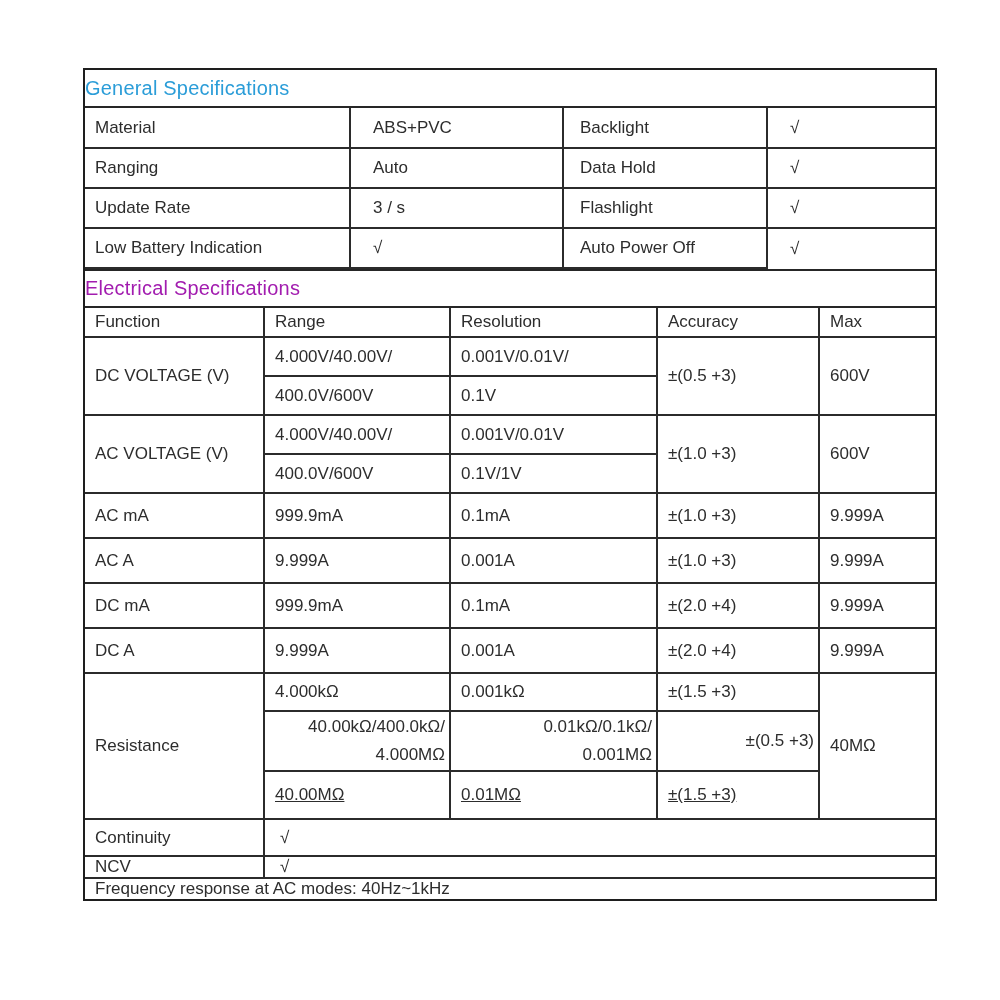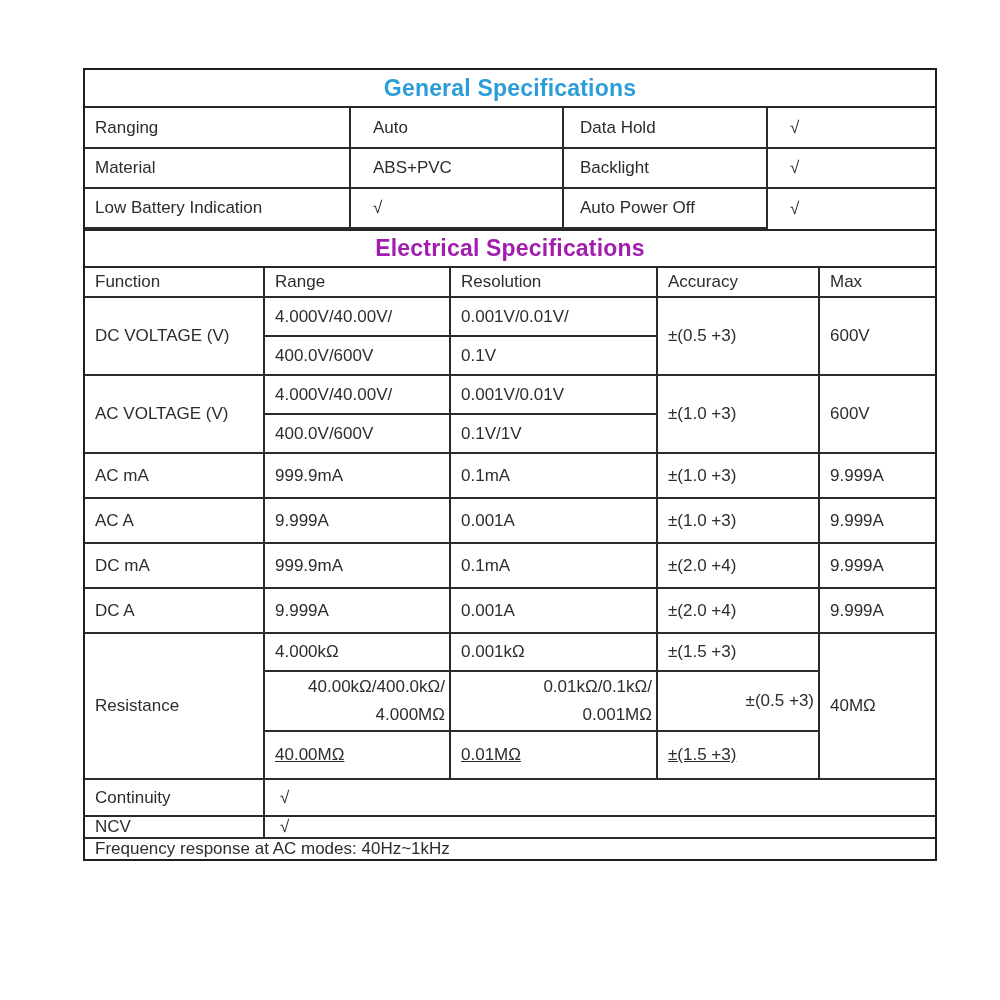--- a/index.html
+++ b/index.html
@@ -16,26 +16,24 @@
     left: 83px;
     top: 68px;
     width: 854px;
     box-sizing: border-box;
     border: 2px solid #1e1e1e;
     background: #ffffff;
   }
   .section-title {
     height: 36px;
     line-height: 36px;
-    text-align: center;
-    font-size: 23px;
+    font-size: 20px;
     color: #2b9dd8;
     border-bottom: 2px solid #262626;
     letter-spacing: 0.2px;
-    font-weight: bold;
   }
   .section-title.mid {
     border-top: none;
     height: 35px;
     line-height: 35px;
   }
   table {
     border-collapse: collapse;
     width: 100%;
     table-layout: fixed;
@@ -100,29 +98,35 @@
 
   <table class="gt">
     <colgroup>
         <col class="c1">
         <col class="c2">
         <col class="c3">
         <col class="c4">
       </colgroup>
     <tbody>
       <tr>
+        <td class="g1">Material</td>
+        <td class="g2">ABS+PVC</td>
+        <td class="g3">Backlight</td>
+        <td class="g4 edge-r">√</td>
+      </tr>
+      <tr>
         <td class="g1">Ranging</td>
         <td class="g2">Auto</td>
         <td class="g3">Data Hold</td>
         <td class="g4 edge-r">√</td>
       </tr>
       <tr>
-        <td class="g1">Material</td>
-        <td class="g2">ABS+PVC</td>
-        <td class="g3">Backlight</td>
+        <td class="g1">Update Rate</td>
+        <td class="g2">3 / s</td>
+        <td class="g3">Flashlight</td>
         <td class="g4 edge-r">√</td>
       </tr>
       <tr>
         <td class="g1">Low Battery Indication</td>
         <td class="g2">√</td>
         <td class="g3">Auto Power Off</td>
         <td class="g4 edge-r edge-b">√</td>
       </tr>
     </tbody>
   </table>

